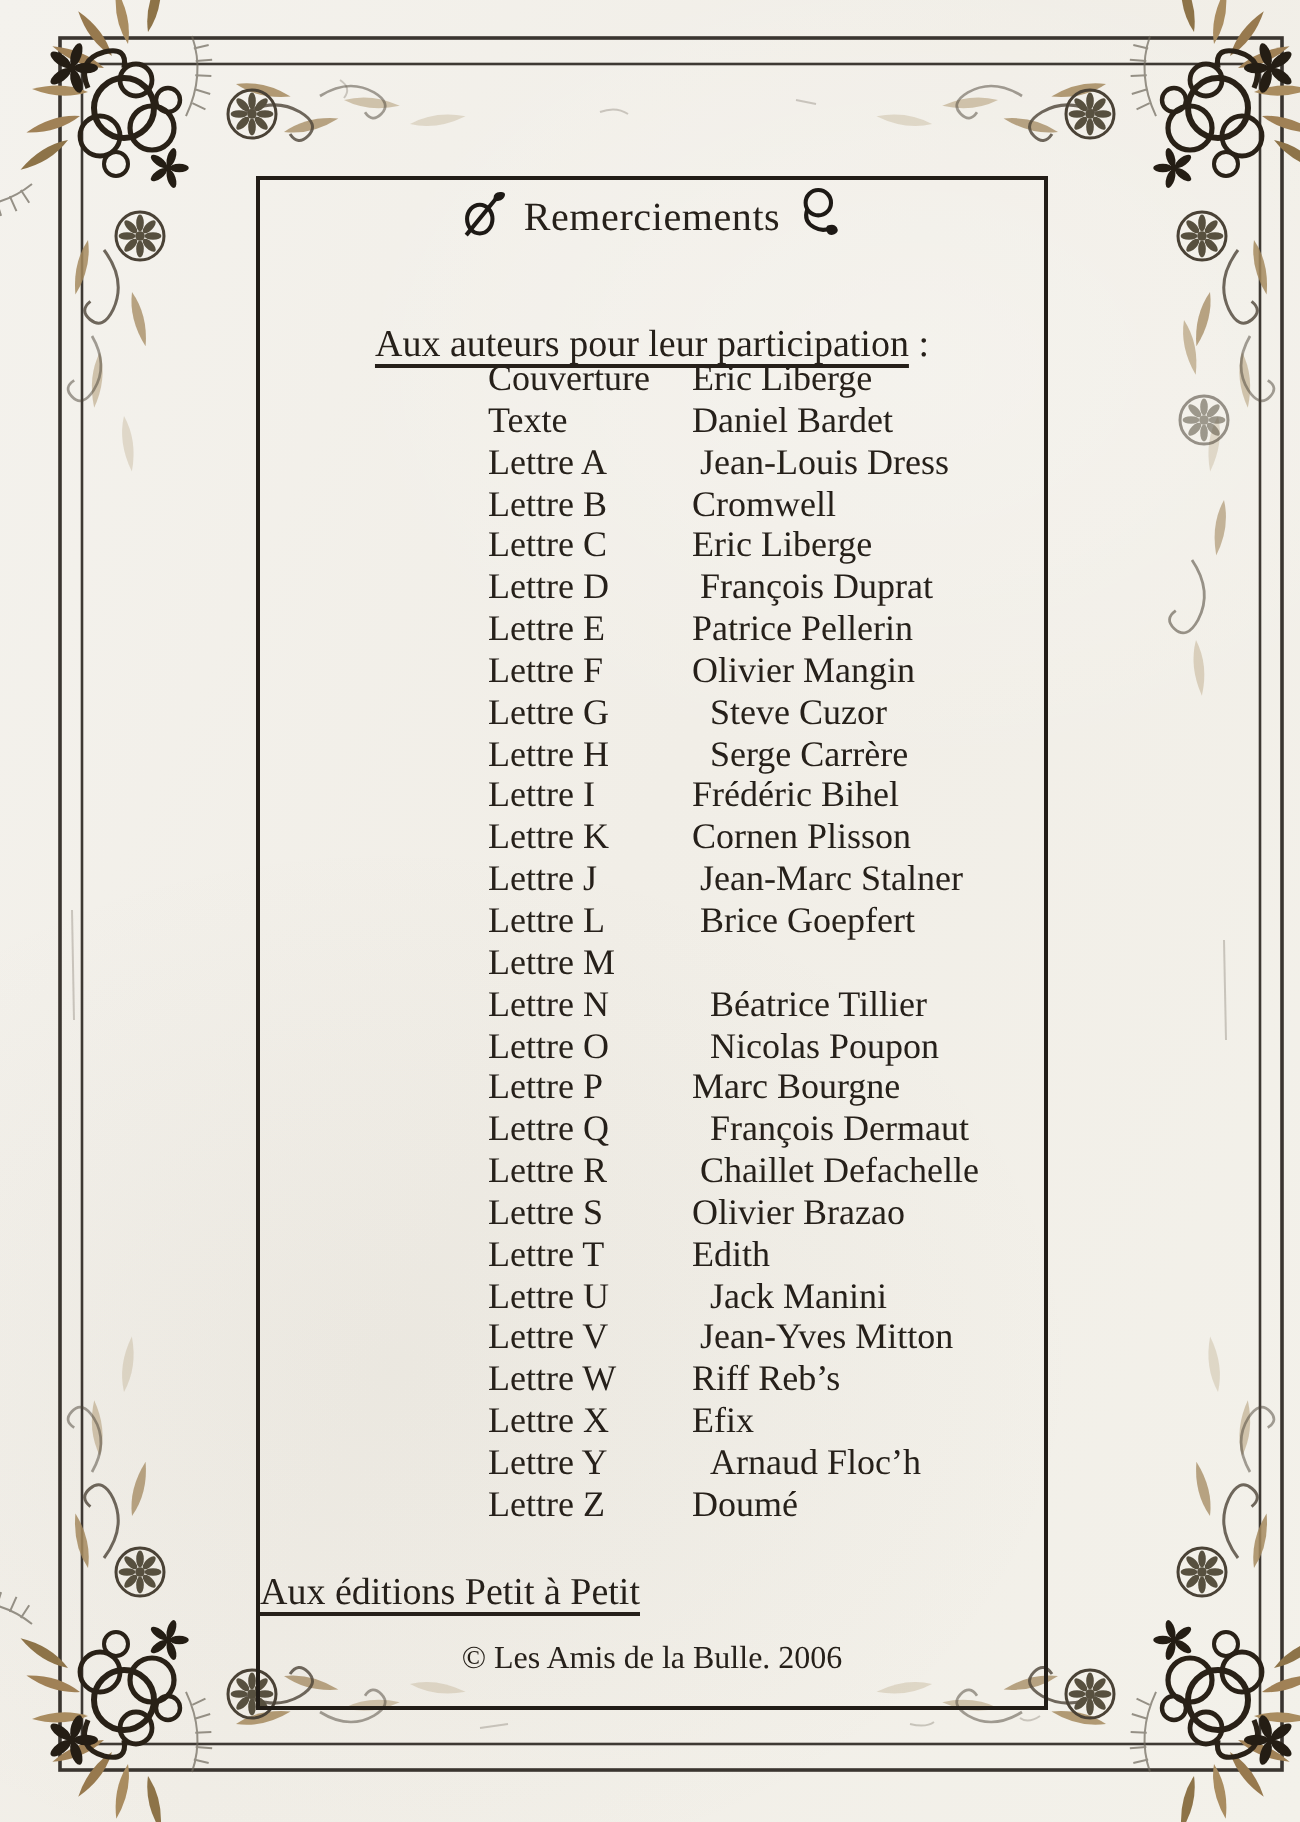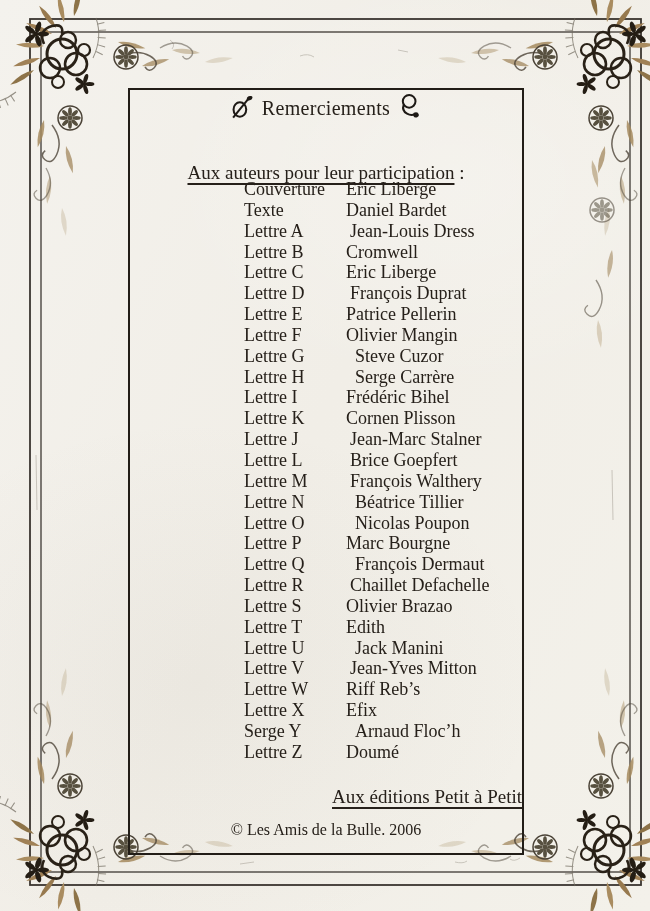--- a/index.html
+++ b/index.html
@@ -34,21 +34,21 @@
     font-size:19px;
     margin-top:26px;
   }
   .u{text-decoration:underline;text-decoration-thickness:1.5px;text-underline-offset:3.5px;}
   .credits{position:absolute;top:89px;left:114px;}
   .credit-row{display:flex;height:20.85px;align-items:flex-end;font-size:18px;line-height:20.85px;}
   .credit-label{width:102px;flex:0 0 102px;}
   .credit-name{white-space:pre;}
   .credit-name.indent-1{padding-left:4px;}
   .credit-name.indent-2{padding-left:9px;}
-  .footer-heading{position:absolute;top:696px;left:0;width:100%;text-align:right;font-size:19px;}
+  .footer-heading{position:absolute;top:696px;left:0;width:100%;text-align:left;font-size:19px;}
   .copyright{position:absolute;top:731px;left:0;width:100%;text-align:center;font-size:16px;}
 </style>
 </head>
 <body>
 
 <div class="page">
 
   <svg class="border-decor" viewBox="0 0 650 911" xmlns="http://www.w3.org/2000/svg">
     <defs>
       <path id="leaf" d="M0,0 Q13,-5.5 28,-1 Q13,4.5 0,0"></path>
@@ -221,21 +221,20 @@
         <div class="credit-row">
         <span class="credit-label">Lettre J</span>
         <span class="credit-name indent-1">Jean-Marc Stalner</span>
       </div>
         <div class="credit-row">
         <span class="credit-label">Lettre L</span>
         <span class="credit-name indent-1">Brice Goepfert</span>
       </div>
         <div class="credit-row">
         <span class="credit-label">Lettre M</span>
-        <span class="credit-name indent-1">François Walthery</span>
       </div>
         <div class="credit-row">
         <span class="credit-label">Lettre N</span>
         <span class="credit-name indent-2">Béatrice Tillier</span>
       </div>
         <div class="credit-row">
         <span class="credit-label">Lettre O</span>
         <span class="credit-name indent-2">Nicolas Poupon</span>
       </div>
         <div class="credit-row">
@@ -268,21 +267,21 @@
       </div>
         <div class="credit-row">
         <span class="credit-label">Lettre W</span>
         <span class="credit-name">Riff Reb’s</span>
       </div>
         <div class="credit-row">
         <span class="credit-label">Lettre X</span>
         <span class="credit-name">Efix</span>
       </div>
         <div class="credit-row">
-        <span class="credit-label">Serge Y</span>
+        <span class="credit-label">Lettre Y</span>
         <span class="credit-name indent-2">Arnaud Floc’h</span>
       </div>
         <div class="credit-row">
         <span class="credit-label">Lettre Z</span>
         <span class="credit-name">Doumé</span>
       </div>
       </div>
 
     <div class="footer-heading"><span class="u">Aux éditions Petit à Petit</span></div>
 

